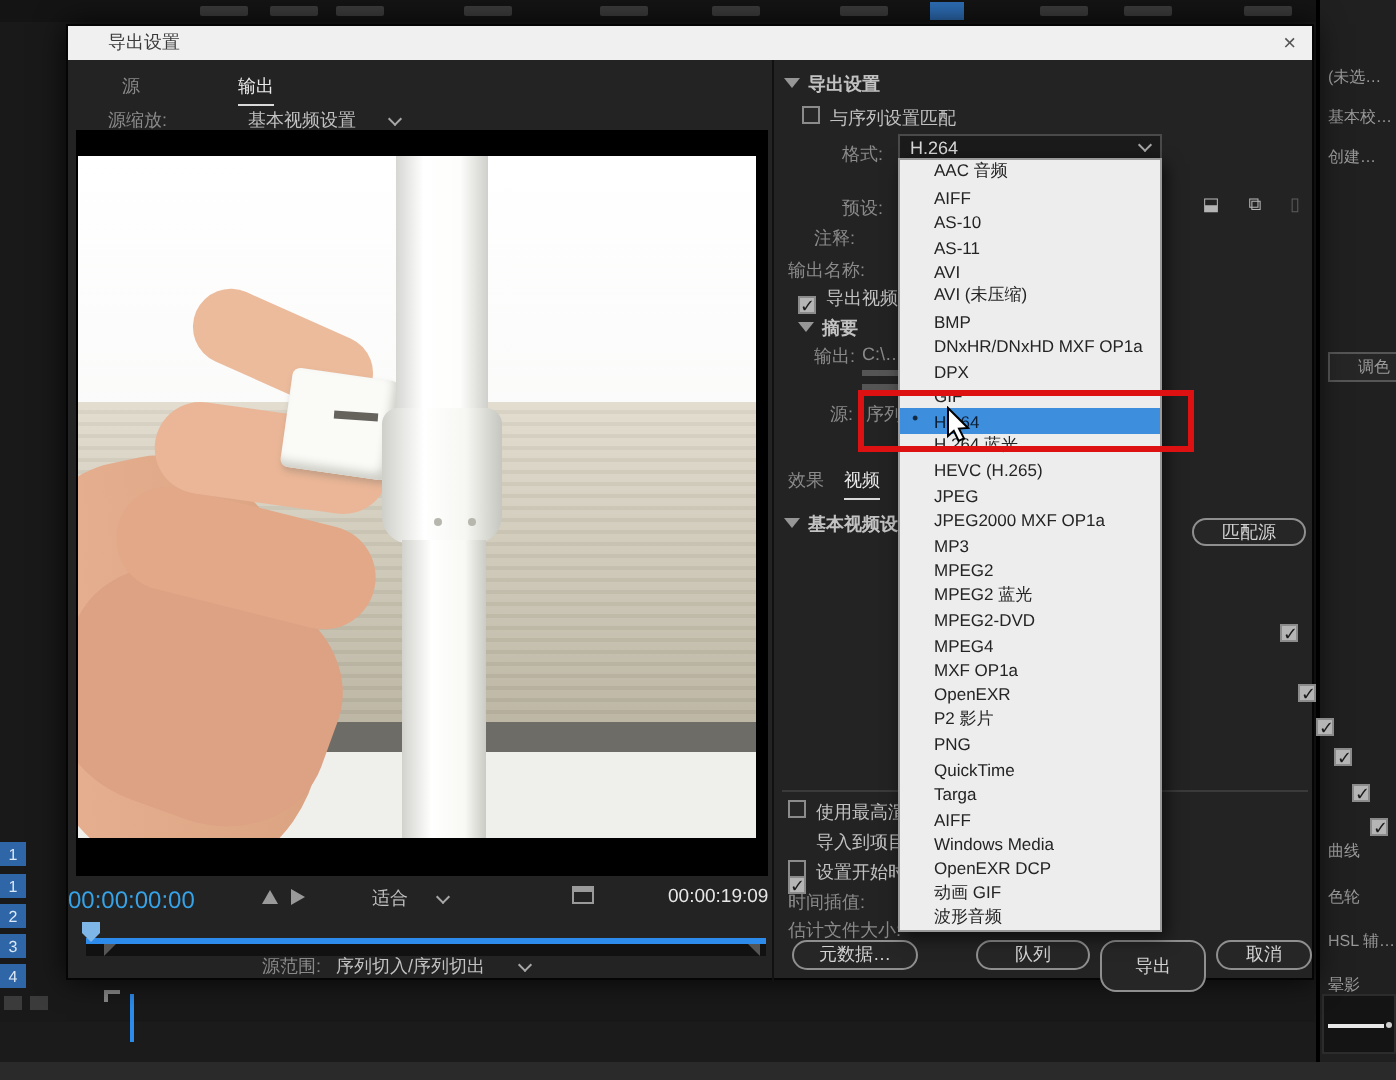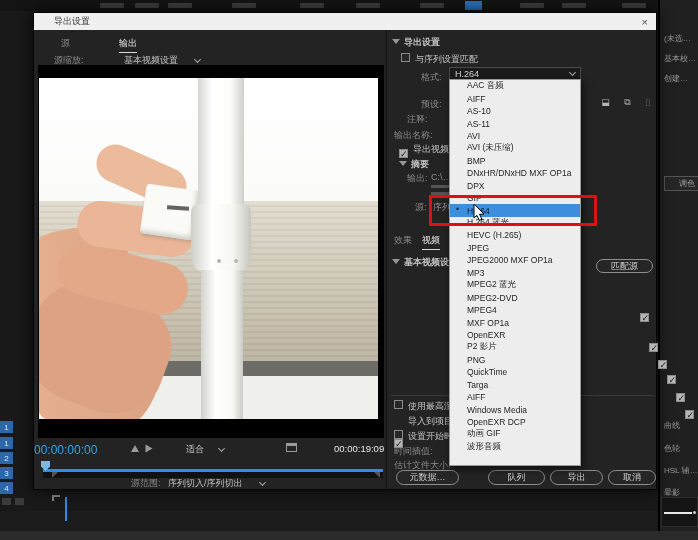--- a/index.html
+++ b/index.html
@@ -228,41 +228,42 @@
     <span class="abs cb checked" style="left:360px;top:402px;"></span>
     <span class="abs lbl" style="left:374px;top:402px;">导入到项目中</span>
     <span class="abs cb" style="left:360px;top:417px;"></span>
     <span class="abs lbl" style="left:374px;top:417px;">设置开始时间码</span>
     <span class="abs lbl dim" style="left:360px;top:432px;">时间插值:</span>
     <span class="abs lbl dim" style="left:360px;top:446px;">估计文件大小:</span>
 
     
     <div class="abs pill" style="left:362px;top:457px;width:63px;height:15px;">元数据…</div>
     <div class="abs pill" style="left:454px;top:457px;width:57px;height:15px;">队列</div>
-    <div class="abs pill" style="left:516px;top:457px;width:53px;height:15px;">导出</div>
+    <div class="abs pill" style="left:516px;top:457px;width:53px;height:26px;">导出</div>
     <div class="abs pill" style="left:574px;top:457px;width:48px;height:15px;">取消</div>
 
     
     <div class="abs" id="format-dropdown">
         <div class="dd-item">AAC 音频</div>
         <div class="dd-item">AIFF</div>
         <div class="dd-item">AS-10</div>
         <div class="dd-item">AS-11</div>
         <div class="dd-item">AVI</div>
         <div class="dd-item">AVI (未压缩)</div>
         <div class="dd-item">BMP</div>
         <div class="dd-item">DNxHR/DNxHD MXF OP1a</div>
         <div class="dd-item">DPX</div>
         <div class="dd-item">GIF</div>
         <div class="dd-item sel">H.264</div>
         <div class="dd-item">H.264 蓝光</div>
         <div class="dd-item">HEVC (H.265)</div>
         <div class="dd-item">JPEG</div>
         <div class="dd-item">JPEG2000 MXF OP1a</div>
         <div class="dd-item">MP3</div>
+        <div class="dd-item">MPEG2</div>
         <div class="dd-item">MPEG2 蓝光</div>
         <div class="dd-item">MPEG2-DVD</div>
         <div class="dd-item">MPEG4</div>
         <div class="dd-item">MXF OP1a</div>
         <div class="dd-item">OpenEXR</div>
         <div class="dd-item">P2 影片</div>
         <div class="dd-item">PNG</div>
         <div class="dd-item">QuickTime</div>
         <div class="dd-item">Targa</div>
         <div class="dd-item">AIFF</div>

